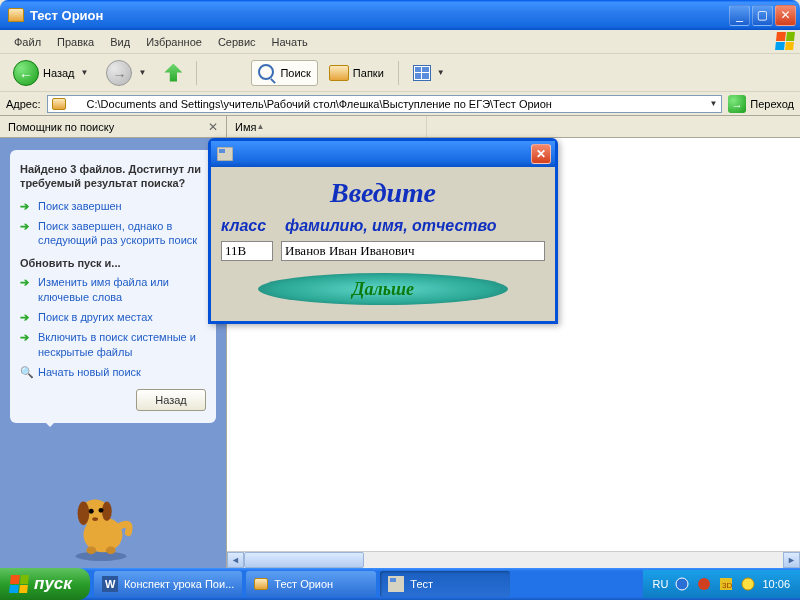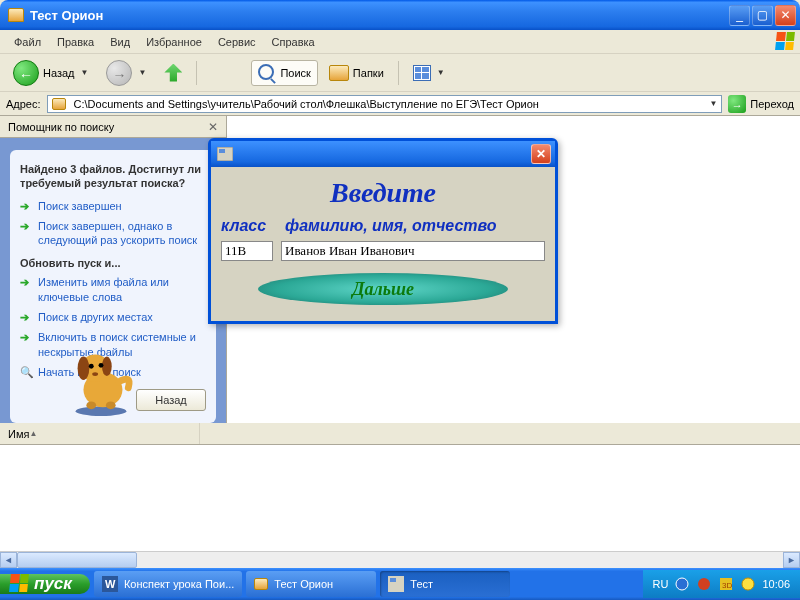--- a/index.html
+++ b/index.html
@@ -31,27 +31,27 @@
 .mag { width: 18px; height: 18px; position: relative; }
 .mag::before { content: ''; position: absolute; width: 12px; height: 12px; border: 2px solid #3b6db5; border-radius: 50%; }
 .mag::after { content: ''; position: absolute; width: 6px; height: 2px; background: #3b6db5; bottom: 0; right: 0; transform: rotate(45deg); }
 .fold-ico { width: 20px; height: 16px; background: linear-gradient(#fceabb,#e6a43a); border: 1px solid #b8860b; border-radius: 2px; }
 .views-ico { width: 18px; height: 16px; border: 1px solid #3b6db5; display: grid; grid-template-columns: 1fr 1fr; grid-template-rows: 1fr 1fr; gap: 1px; padding: 1px; background: white; }
 .views-ico div { background: #5a8edc; }
 .drop { font-size: 8px; color: #333; margin-left: 2px; }
 
 
 .addrbar { height: 24px; background: #ece9d8; border-bottom: 1px solid #aca899; display: flex; align-items: center; padding: 0 6px; font-size: 11px; gap: 6px; }
-.addrbar .addr-input { flex: 1; height: 18px; border: 1px solid #7f9db9; background: white; display: flex; align-items: center; padding: 4px 4px; gap: 8px; }
+.addrbar .addr-input { flex: 1; height: 18px; border: 1px solid #7f9db9; background: white; display: flex; align-items: center; padding: 4px 4px; gap: 21px; }
 .addrbar .addr-input .path { flex: 1; font-size: 11px; }
 .addrbar .go-btn { display: flex; align-items: center; gap: 4px; }
 .go-arrow { width: 18px; height: 18px; background: radial-gradient(circle at 30% 30%,#7fe87f,#1a9e1a); border-radius: 3px; display: flex; align-items: center; justify-content: center; color: white; font-size: 11px; }
 
 
-.main { display: flex; height: 452px; background: white; flex-direction: column; }
+.main { display: flex; height: 452px; background: white; }
 .sidebar { width: 227px; background: #7898d2; border-right: 1px solid #aca899; position: relative; display: flex; flex-direction: column; }
 .side-header { height: 22px; background: #ece9d8; border-bottom: 1px solid #aca899; display: flex; align-items: center; padding: 0 8px; font-size: 11px; justify-content: space-between; }
 .side-header .close-x { font-size: 12px; cursor: default; color: #666; }
 .panel { margin: 12px 10px 0 10px; background: #f0f4fd; border-radius: 6px; padding: 12px 10px; font-size: 11px; color: #333; position: relative; }
 .panel b { font-weight: bold; display: block; margin-bottom: 8px; line-height: 1.3; }
 .panel .item { display: flex; gap: 6px; margin: 6px 0; color: #215dc6; line-height: 1.3; }
 .panel .item .arr { width: 12px; height: 12px; flex-shrink: 0; color: #2aa82a; font-weight: bold; font-size: 11px; }
 .panel .item.mag-item .arr { color: #3b6db5; }
 .panel .back-btn { margin-top: 10px; margin-left: auto; display: block; width: 70px; height: 22px; border: 1px solid #9e9a85; background: linear-gradient(#fff,#ece9d8); border-radius: 3px; font-size: 11px; text-align: center; line-height: 20px; }
 .panel .sub-head { font-weight: bold; margin: 10px 0 4px 0; }
@@ -75,21 +75,21 @@
 .dlg-row1 { display: flex; font-size: 16px; color: #1030c0; font-family: 'Times New Roman', serif; font-style: italic; font-weight: bold; margin-bottom: 6px; }
 .dlg-row1 .lbl1 { width: 64px; }
 .dlg-row2 { display: flex; gap: 8px; margin-bottom: 12px; }
 .dlg-row2 input { border: 1px solid #888; font-size: 13px; padding: 1px 3px; font-family: 'Times New Roman', serif; }
 .dlg-row2 .inp1 { width: 52px; }
 .dlg-row2 .inp2 { flex: 1; }
 .dlg-btn { width: 250px; height: 32px; margin: 0 auto; background: radial-gradient(ellipse at center, #5fd6c8 0%, #2ba896 60%, #1a6860 100%); border-radius: 50%; display: flex; align-items: center; justify-content: center; color: #0c7a0c; font-family: 'Times New Roman', serif; font-style: italic; font-weight: bold; font-size: 18px; }
 
 
 .taskbar { position: absolute; bottom: 0; left: 0; right: 0; height: 32px; background: linear-gradient(to bottom,#3d91ff 0%,#2272e8 10%,#2272e8 90%,#1659c0 100%); display: flex; align-items: center; }
-.start { height: 20px; padding: 0 18px 0 10px; background: linear-gradient(to bottom,#5fc35f 0%,#2a9e2a 50%,#1a7a1a 100%); border-radius: 0 12px 12px 0; color: white; font-weight: bold; font-style: italic; font-size: 17px; display: flex; align-items: flex-start; gap: 6px; }
+.start { height: 32px; padding: 0 18px 0 10px; background: linear-gradient(to bottom,#5fc35f 0%,#2a9e2a 50%,#1a7a1a 100%); border-radius: 0 12px 12px 0; color: white; font-weight: bold; font-style: italic; font-size: 17px; display: flex; align-items: center; gap: 6px; }
 .task-item { height: 26px; margin-left: 4px; padding: 0 8px; background: linear-gradient(#5a9ef4,#2a6fd4); border-radius: 3px; color: white; font-size: 11px; display: flex; align-items: center; gap: 6px; min-width: 130px; }
 .task-item.active { background: linear-gradient(#1a5fc0,#2a6fd4); box-shadow: inset 1px 1px 2px rgba(0,0,0,.3); }
 .tray { margin-left: auto; height: 28px; background: linear-gradient(#1aa0e8,#0d7cc4); display: flex; align-items: center; padding: 0 10px; gap: 6px; color: white; font-size: 11px; }
 .tray .ico { width: 16px; height: 16px; }
 .winlogo { width: 18px; height: 18px; display: grid; grid-template-columns: 1fr 1fr; grid-template-rows: 1fr 1fr; gap: 1px; transform: skewX(-6deg); }
 .winlogo div:nth-child(1){background:#f65314}.winlogo div:nth-child(2){background:#7cbb00}.winlogo div:nth-child(3){background:#00a1f1}.winlogo div:nth-child(4){background:#ffbb00}
 </style>
 </head>
 <body>
 
@@ -102,21 +102,21 @@
     <div class="win-btn win-close">✕</div>
   </div>
 </div>
 
 <div class="menubar">
   <span>Файл</span>
   <span>Правка</span>
   <span>Вид</span>
   <span>Избранное</span>
   <span>Сервис</span>
-  <span>Справка</span>
+  <span>Начать</span>
   <div class="xp-flag">
       <div class="winlogo">
         <div></div>
         <div></div>
         <div></div>
         <div></div>
       </div>
     </div>
 </div>
 

